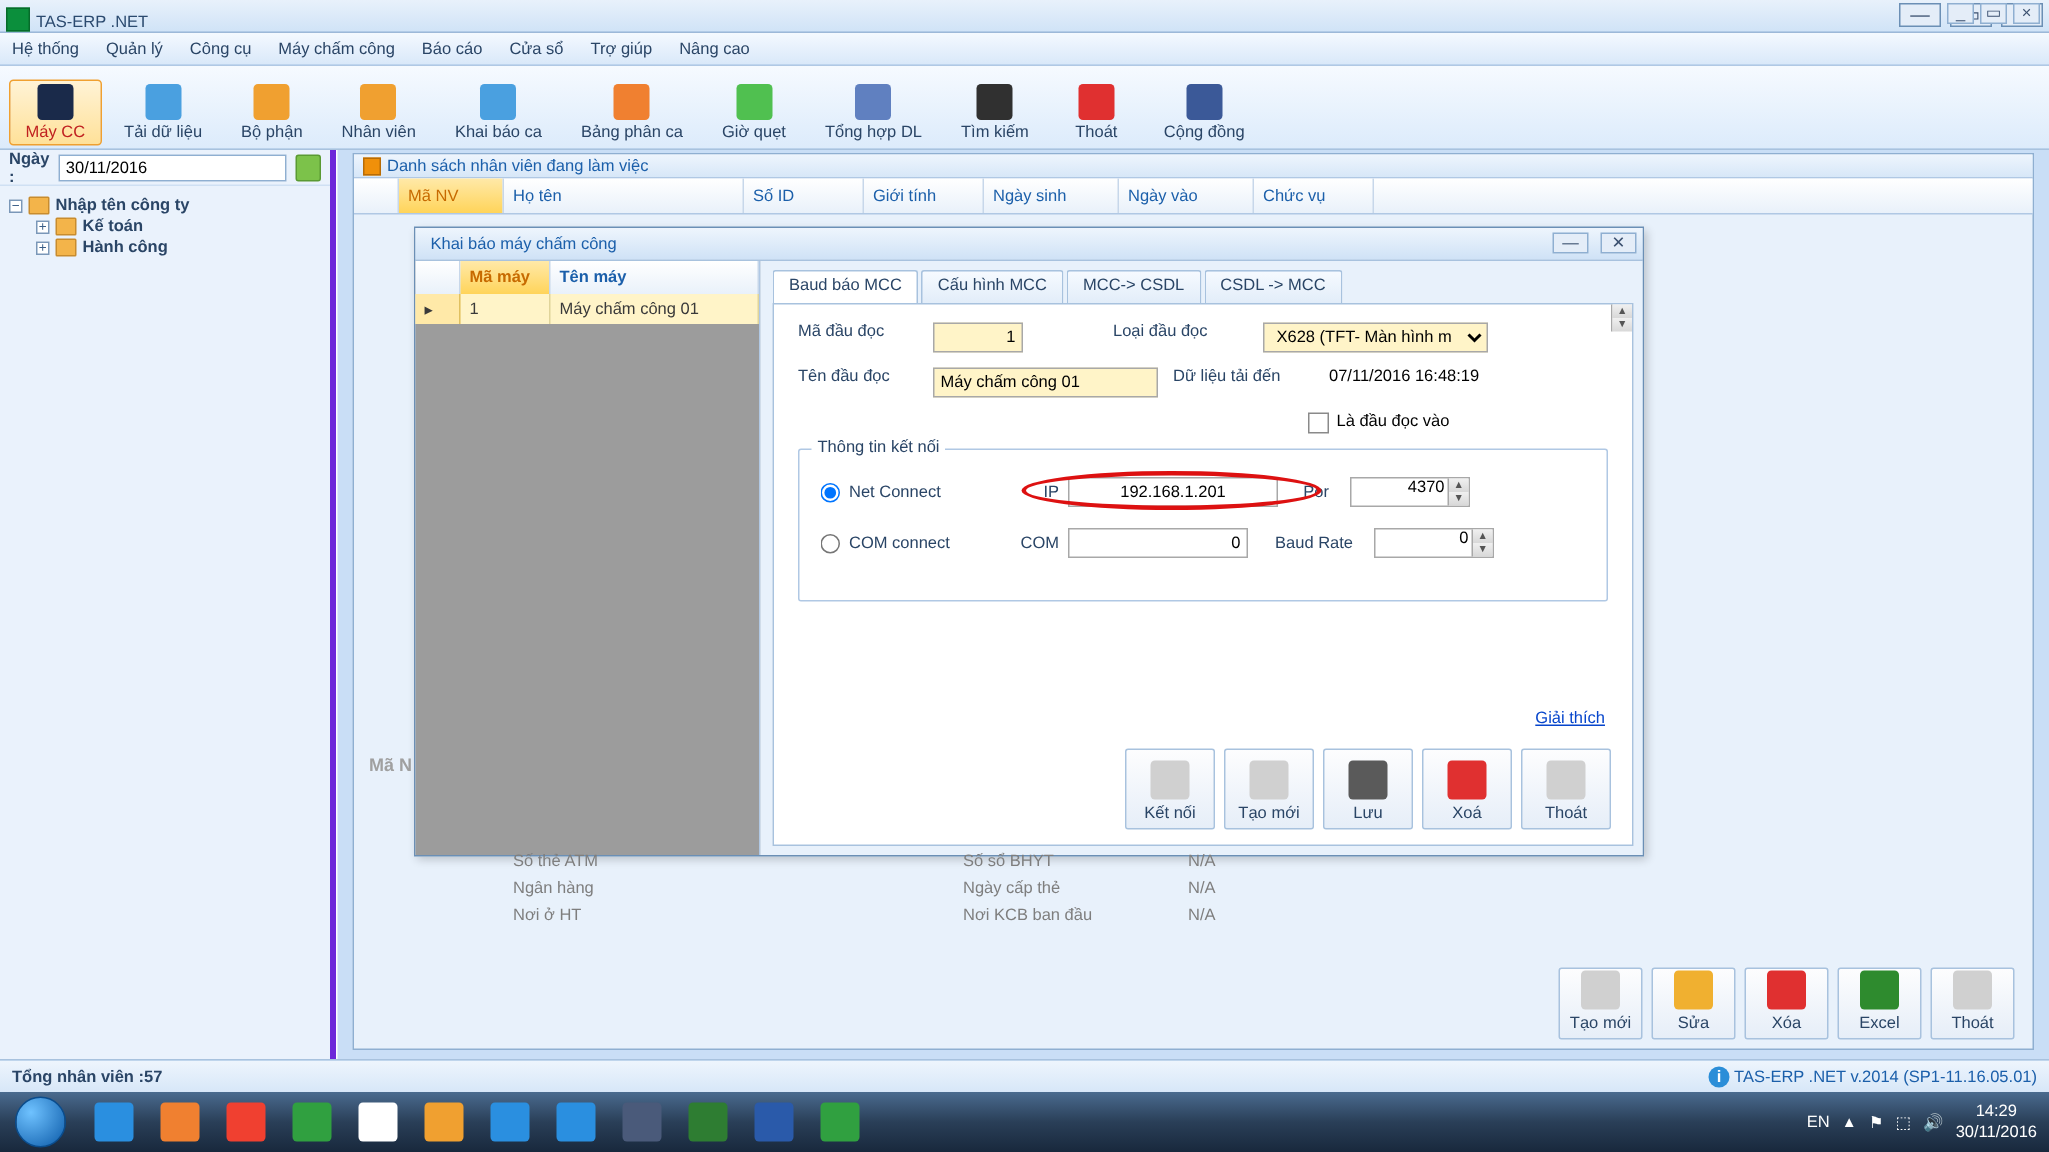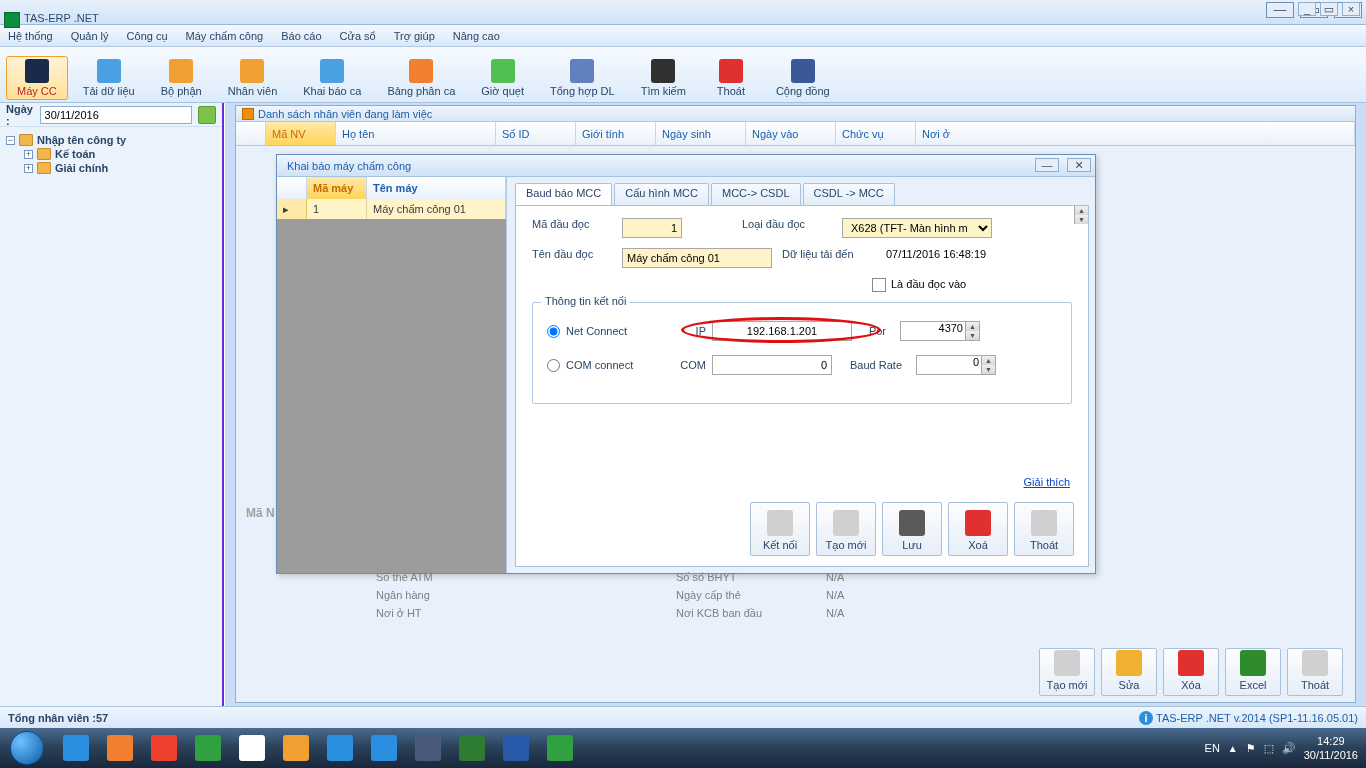--- a/index.html
+++ b/index.html
@@ -1,31 +1,31 @@
 <!DOCTYPE html>
 <html><head>
 <meta charset="utf-8">
 <style>
 *{box-sizing:border-box;margin:0;padding:0;font-family:Tahoma,Arial,sans-serif;font-size:11px}
 body{background:#bfdbf7;width:1366px;height:768px;overflow:hidden;position:relative}
-.titlebar{height:22px;background:linear-gradient(#e8f1fb,#d0e3f7);border-bottom:1px solid #9cb8d8;display:flex;align-items:flex-start;padding:12px 4px;position:relative}
+.titlebar{height:22px;background:linear-gradient(#e8f1fb,#d0e3f7);border-bottom:1px solid #9cb8d8;display:flex;align-items:flex-end;padding:0 4px;position:relative}
 .titlebar .app-icon{width:16px;height:16px;background:#0b8f3c;border:1px solid #066b2a;margin-right:4px}
 .titlebar .title{color:#2b4a6f}
 .titlebar .win-controls{position:absolute;right:4px;top:2px;display:flex;gap:6px}
 .win-controls span{width:28px;height:16px;border:1px solid #6b8fb5;background:#e4edf8;text-align:center;line-height:14px;font-size:13px;color:#3c5170;cursor:default}
 .menubar{height:22px;background:linear-gradient(#f4f9ff,#d9e8f9);border-bottom:1px solid #b0c8e4;display:flex;align-items:center;padding:0 8px;gap:18px}
 .menubar span{color:#2a4566}
 .toolbar{height:56px;background:linear-gradient(#f6faff,#dcebfb);border-bottom:1px solid #a8c2de;display:flex;align-items:flex-end;padding:4px 6px 2px;gap:4px}
 .toolbar .tbtn{display:flex;flex-direction:column;align-items:center;padding:2px 10px;border:1px solid transparent;border-radius:3px;min-width:60px}
 .toolbar .tbtn.active{border:1px solid #f0a030;background:linear-gradient(#fff3d6,#ffe199)}
 .toolbar .tbtn .ic{width:24px;height:24px;border-radius:3px;margin-bottom:2px}
 .toolbar .tbtn .lbl{font-size:11px;color:#2a4566;white-space:nowrap}
 .toolbar .tbtn.active .lbl{color:#c02020}
 .workarea{display:flex;height:calc(100% - 22px - 22px - 56px - 22px - 40px)}
-.leftpanel{width:224px;background:#eaf2fc;border-right:2px solid #6d28d9}
+.leftpanel{width:224px;background:#eaf2fc;border-right:4px solid #6d28d9}
 .dateline{height:24px;display:flex;align-items:center;padding:0 6px;gap:6px;border-bottom:1px solid #cfe0f3}
 .dateline .lbl{color:#2a4566;font-weight:bold}
 .dateline input{flex:1;height:18px;border:1px solid #8fafd1;padding:0 4px}
 .dateline .refresh{width:22px;height:18px;background:#7cc24a;border:1px solid #5a9a33;border-radius:2px}
 .tree{padding:6px 6px;color:#2a4566}
 .tree .node{display:flex;align-items:center;gap:4px;padding:1px 0}
 .tree .expander{width:9px;height:9px;border:1px solid #7a97b8;display:inline-flex;align-items:center;justify-content:center;font-size:9px;line-height:7px;color:#3a5d86;background:#fff}
 .tree .node .ticon{width:14px;height:12px;background:#f3b44a;border:1px solid #c88c2e;border-radius:1px}
 .tree .children{margin-left:18px}
 .tree .bold{font-weight:bold}
@@ -68,21 +68,21 @@
 .radio-row .val{width:140px;height:20px;border:1px solid #a8a8a8;text-align:right;padding:0 4px}
 .radio-row .spinner{width:80px;height:20px;border:1px solid #a8a8a8;text-align:right;padding:0 16px 0 0;position:relative;margin-left:8px}
 .spinner .sp{position:absolute;right:0;top:0;width:14px;height:18px;border-left:1px solid #a8a8a8;display:flex;flex-direction:column}
 .spinner .sp div{flex:1;background:linear-gradient(#f0f0f0,#d8d8d8);font-size:7px;text-align:center;line-height:9px;color:#555}
 .red-ellipse{position:absolute;border:3px solid #d11;border-radius:50%;width:200px;height:26px;left:134px;top:-4px;pointer-events:none}
 .link{color:#0645cc;text-decoration:underline;position:absolute;right:18px;bottom:78px}
 .btnbar{position:absolute;right:14px;bottom:10px;display:flex;gap:6px}
 .bigbtn{width:60px;height:54px;border:1px solid #a8c2de;background:linear-gradient(#fdfdfe,#e6eef8);display:flex;flex-direction:column;align-items:center;justify-content:flex-end;padding-bottom:4px;border-radius:2px}
 .bigbtn .bicon{width:26px;height:26px;margin-bottom:3px;border-radius:3px}
 .bigbtn .blbl{font-size:11px;color:#2a4566}
-.info-grid{position:absolute;left:140px;top:462px;right:20px;color:#7e7e7e}
+.info-grid{position:absolute;left:106px;top:462px;right:20px;color:#7e7e7e}
 .info-grid .irow{display:flex;height:18px;align-items:center}
 .info-grid .il{width:300px}
 .info-grid .il2{width:150px}
 .bottom-btnbar{position:absolute;right:12px;bottom:6px;display:flex;gap:6px}
 .bottom-btnbar .bigbtn{width:56px;height:48px}
 .statusbar{height:22px;background:linear-gradient(#eef5fd,#d7e7f8);border-top:1px solid #a8c2de;display:flex;align-items:center;padding:0 8px;justify-content:space-between;color:#2a4566;position:absolute;left:0;right:0;bottom:40px}
 .statusbar .right{color:#1b5faa}
 .statusbar .right .info-ic{display:inline-block;width:14px;height:14px;background:#2b8ed8;border-radius:50%;color:#fff;text-align:center;line-height:14px;font-weight:bold;margin-right:3px}
 .taskbar{position:absolute;left:0;right:0;bottom:0;height:40px;background:linear-gradient(#4a6b8f 0%,#2a3f58 50%,#18283c 100%);display:flex;align-items:center}
 .taskbar .start{width:54px;height:40px;display:flex;align-items:center;justify-content:center}
@@ -186,42 +186,41 @@
       </div>
       <div class="children">
         <div class="node">
           <span class="expander">+</span>
           <span class="ticon"></span>
           <span class="bold">Kế toán</span>
         </div>
         <div class="node">
           <span class="expander">+</span>
           <span class="ticon"></span>
-          <span class="bold">Giải chính</span>
+          <span class="bold">Hành công</span>
         </div>
       </div>
     </div>
   </div>
 
   <div class="mainpanel">
     <div class="doc-window">
       <div class="doc-title">
         <div class="sq"></div>
         <div class="txt">Danh sách nhân viên đang làm việc</div>
       </div>
       <div class="grid-head">
         <div class="gh" style="width:30px"></div>
         <div class="gh sel" style="width:70px">Mã NV</div>
         <div class="gh" style="width:160px">Họ tên</div>
         <div class="gh" style="width:80px">Số ID</div>
         <div class="gh" style="width:80px">Giới tính</div>
         <div class="gh" style="width:90px">Ngày sinh</div>
         <div class="gh" style="width:90px">Ngày vào</div>
         <div class="gh" style="width:80px">Chức vụ</div>
-        <div class="gh" style="flex:1">Nơi ở</div>
       </div>
 
       <div style="position:absolute;left:10px;top:400px;color:#a0a0a0;font-size:12px;font-weight:bold">Mã N</div>
 
       <div class="modal">
         <div class="modal-title">
           <div class="sq" style="background:#f0900a"></div>
           <div class="txt">Khai báo máy chấm công</div>
           <div class="mctrl">
             <span>—</span>

